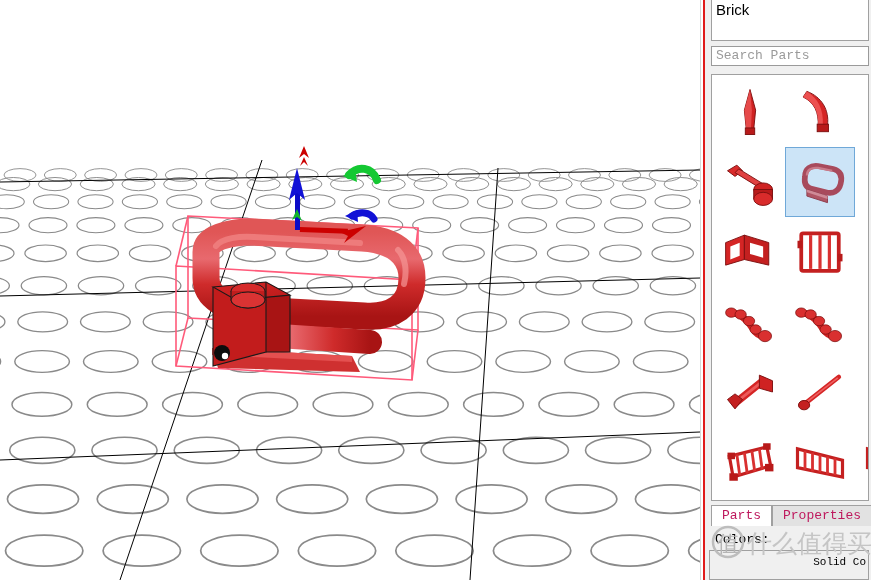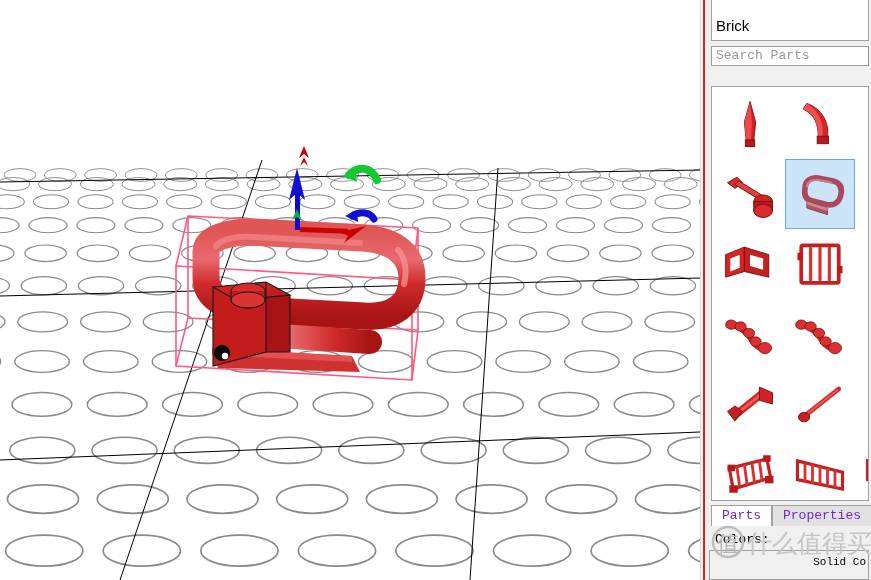--- a/index.html
+++ b/index.html
@@ -56,26 +56,26 @@
     background: #ffffff;
     border: 1px solid #a0a0a0;
     border-top: none;
     height: 41px;
     overflow: hidden;
     flex: none;
   }
   .category-item {
     font-size: 15px;
     line-height: 20px;
-    padding: 16px 4px;
+    padding: 0 4px;
     color: #000000;
     white-space: nowrap;
   }
 
-  .search-wrap { padding: 4px 2px 20px 6px; flex: none; border-radius: 12px; }
+  .search-wrap { padding: 4px 2px 8px 6px; flex: none; border-radius: 12px; }
   .search-input {
     width: 100%; height: 20px;
     border: 1px solid #9a9a9a;
     background: #ffffff;
     font-family: "Liberation Mono", monospace;
     font-size: 13px;
     padding: 0 4px;
     color: #000000;
     outline: none;
   }
@@ -118,21 +118,21 @@
   }
   .tab {
     font-family: "Liberation Mono", monospace;
     font-size: 13px;
     height: 21px;
     line-height: 20px;
     padding: 0 10px;
     border: 1px solid #a0a0a0;
     border-bottom: none;
     background: #e2e2e2;
-    color: #6d28d9;
+    color: #be185d;
     white-space: nowrap;
   }
   .tab.active { background: #ffffff; }
 
   .colors-section { flex: none; padding-left: 4px; position: relative; }
   .colors-label {
     font-family: "Liberation Mono", monospace;
     font-size: 13px;
     color: #000000;
     padding: 7px 0 3px 6px;

